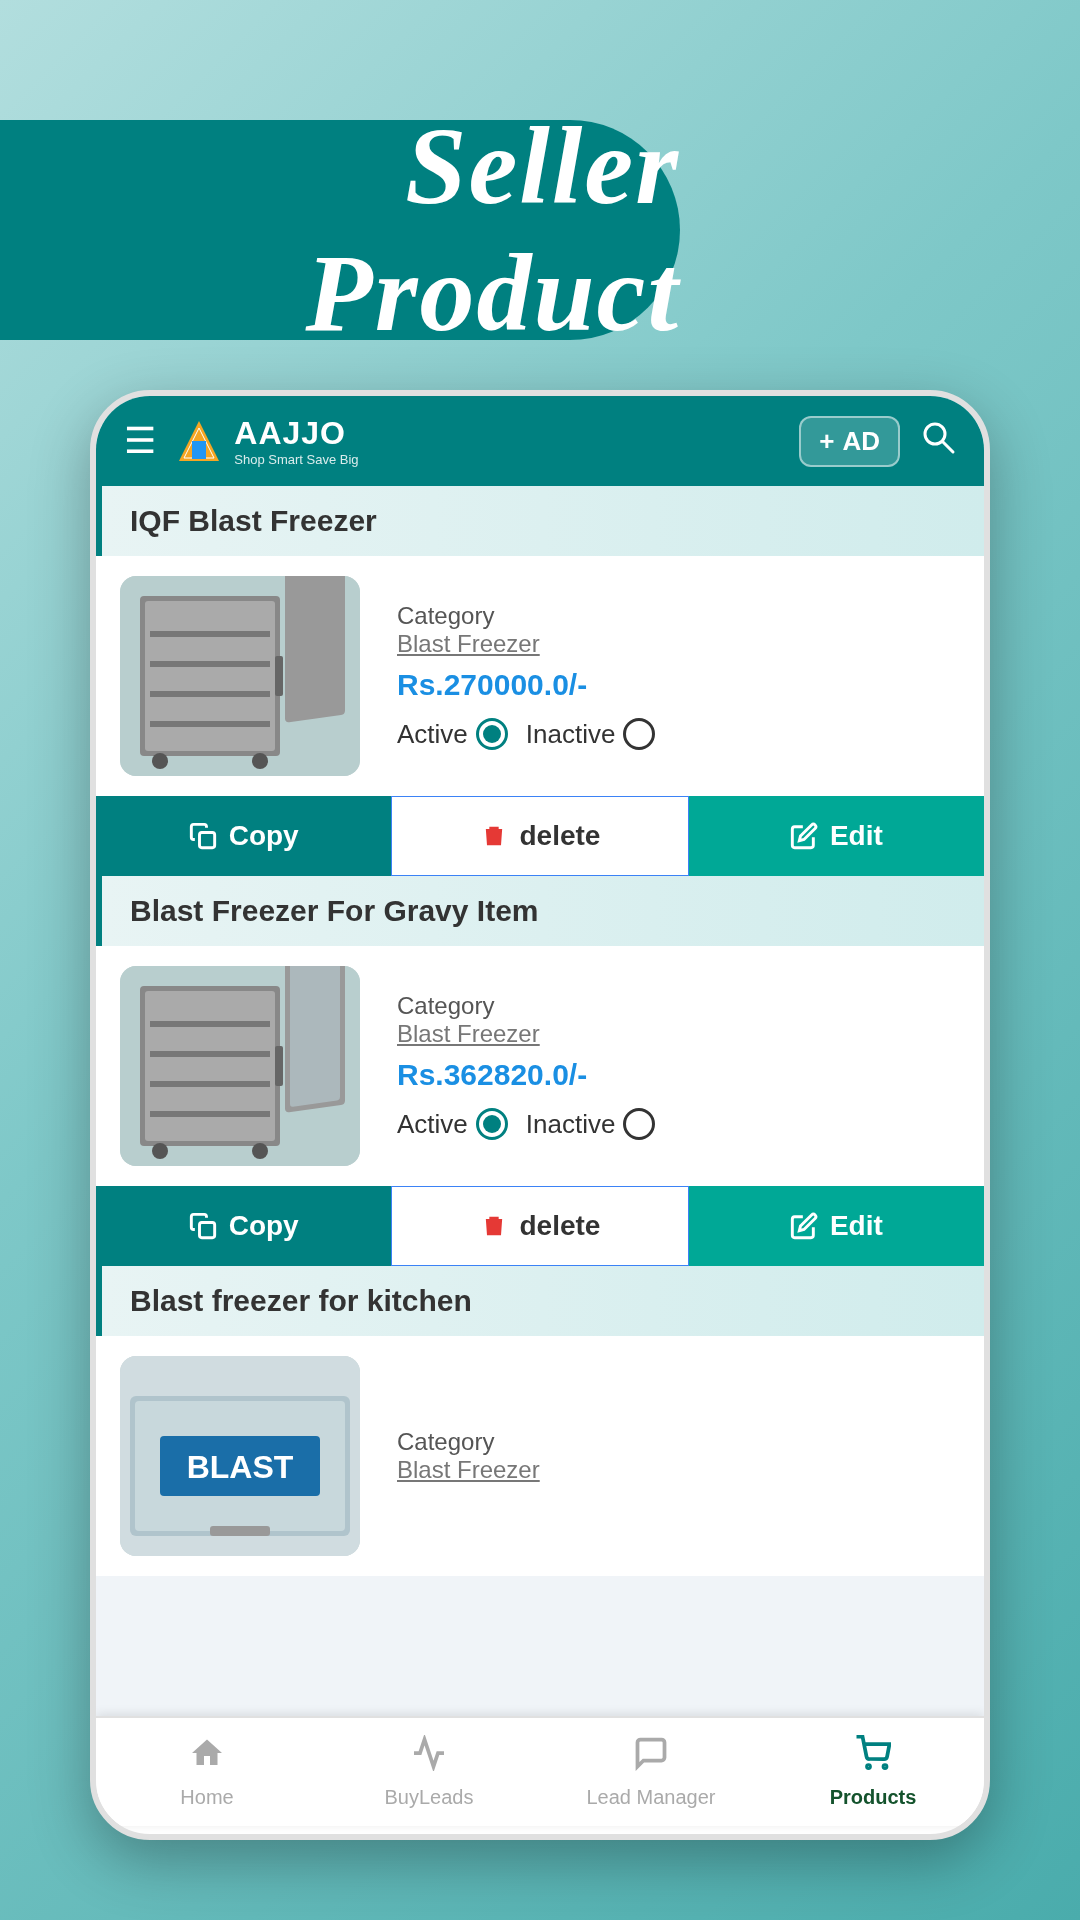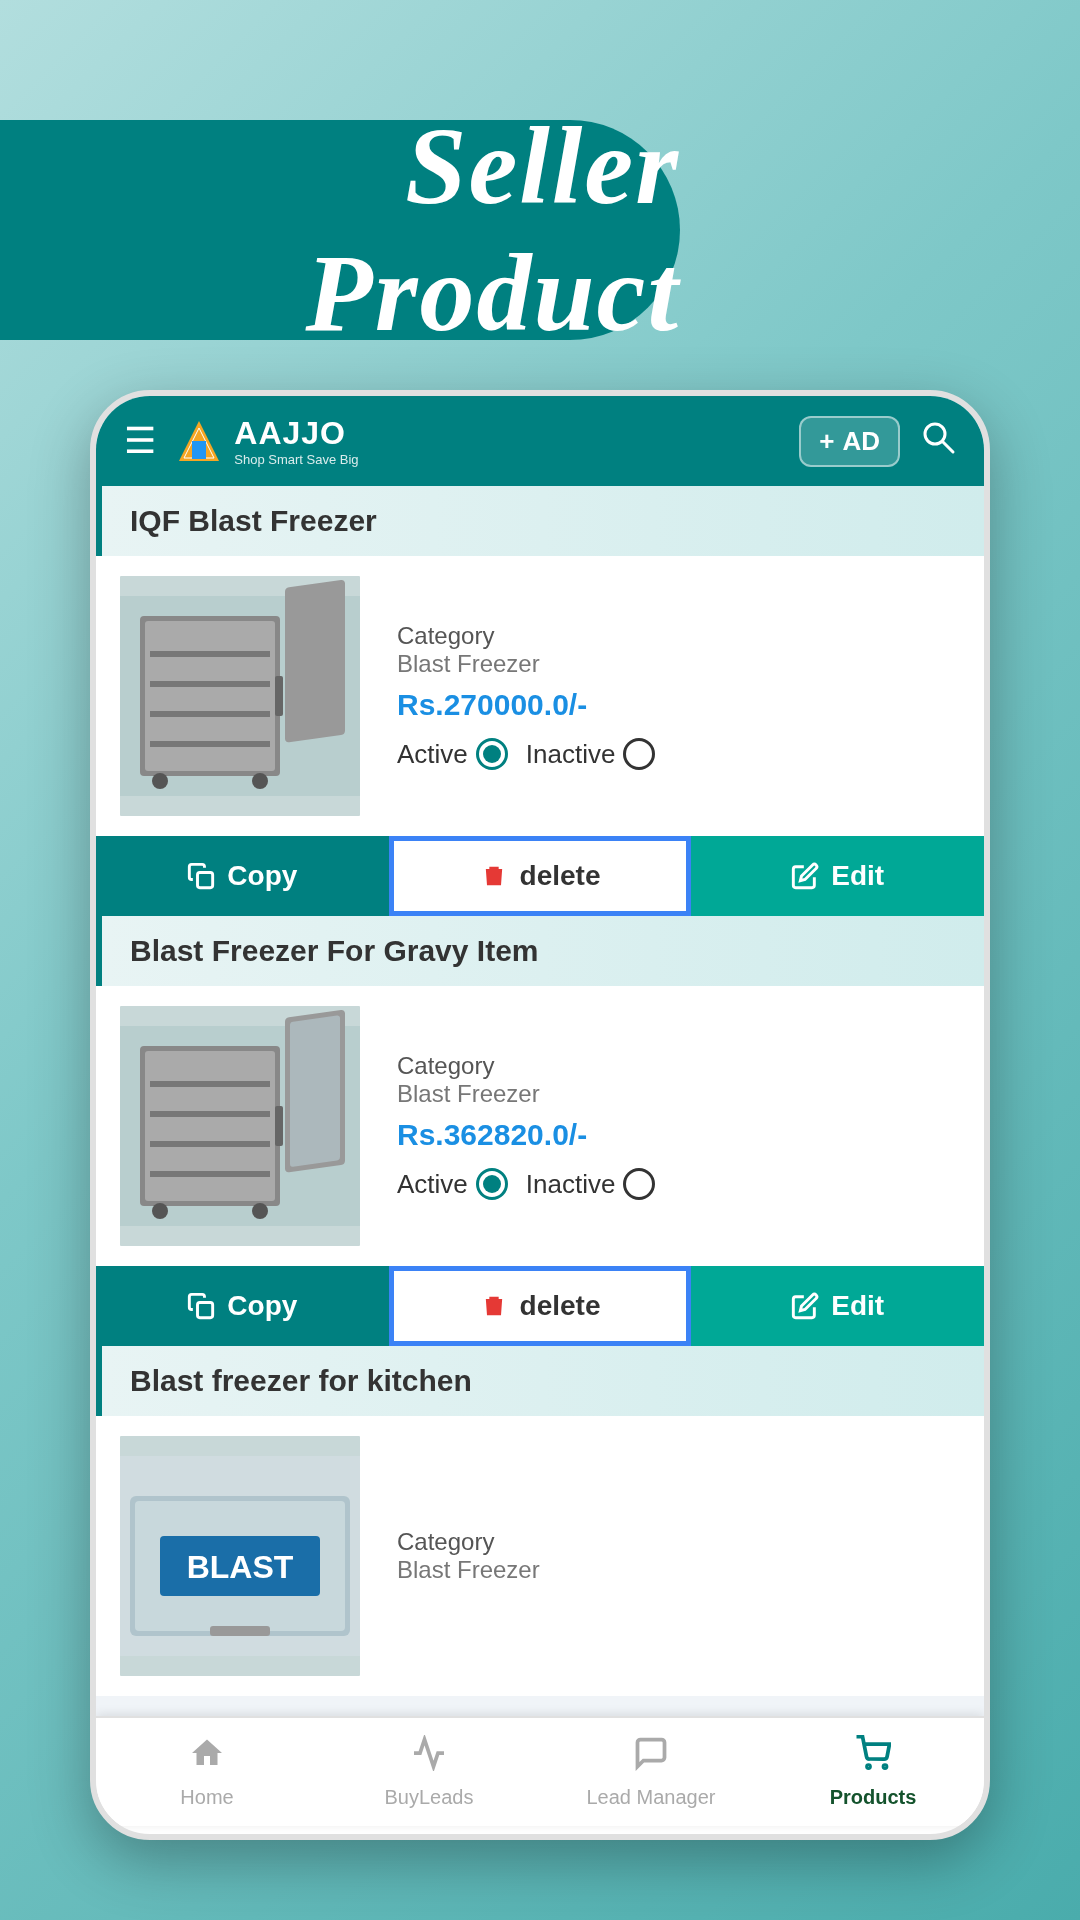--- a/index.html
+++ b/index.html
@@ -150,23 +150,23 @@
     }
 
     .product-body {
       display: flex;
       padding: 20px 24px;
       gap: 37px;
     }
 
     .product-image {
       width: 240px;
-      height: 240px;
+      height: 200px;
       background: #c8d8d8;
-      border-radius: 1px;
+      border-radius: 16px;
       overflow: hidden;
       flex-shrink: 0;
       display: flex;
       align-items: center;
       justify-content: center;
       text-align: right;
     }
 
     
     .freezer-img {
@@ -184,20 +184,21 @@
 
     .info-label {
       font-size: 24px;
       color: #555;
       font-weight: 500;
     }
 
     .info-value {
       font-size: 24px;
       color: #777;
+      text-decoration: underline;
     }
 
     .price {
       font-size: 30px;
       color: #1a8fe3;
       font-weight: 700;
     }
 
     .radio-group {
       display: flex;
@@ -255,21 +256,21 @@
       color: white;
     }
 
     .btn-copy {
       background: #008080;
     }
 
     .btn-delete {
       background: white;
       color: #333;
-      border: 5px solid #3b82f6;
+      border: 1px solid #3b82f6;
     }
 
     .btn-edit {
       background: #00a896;
     }
 
     
     .bottom-nav {
       position: absolute;
       bottom: 8px;

